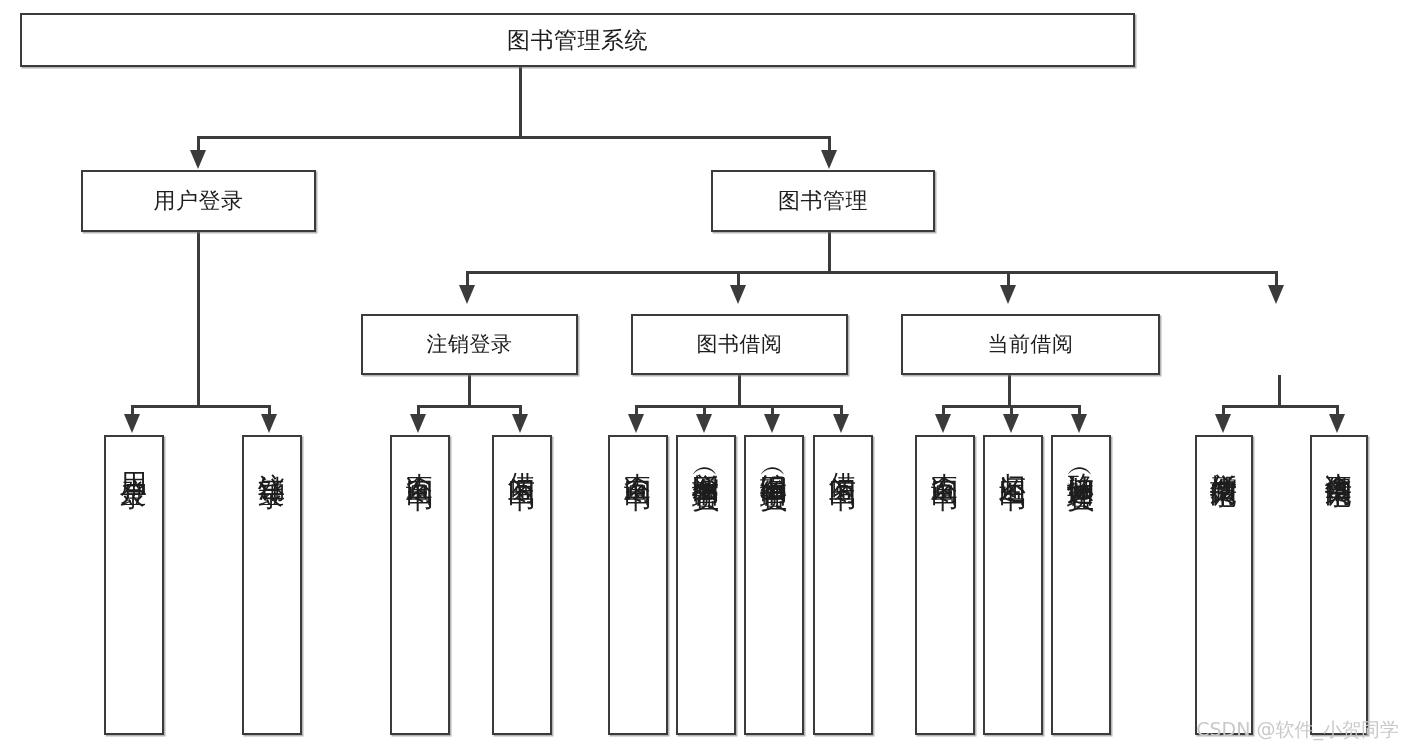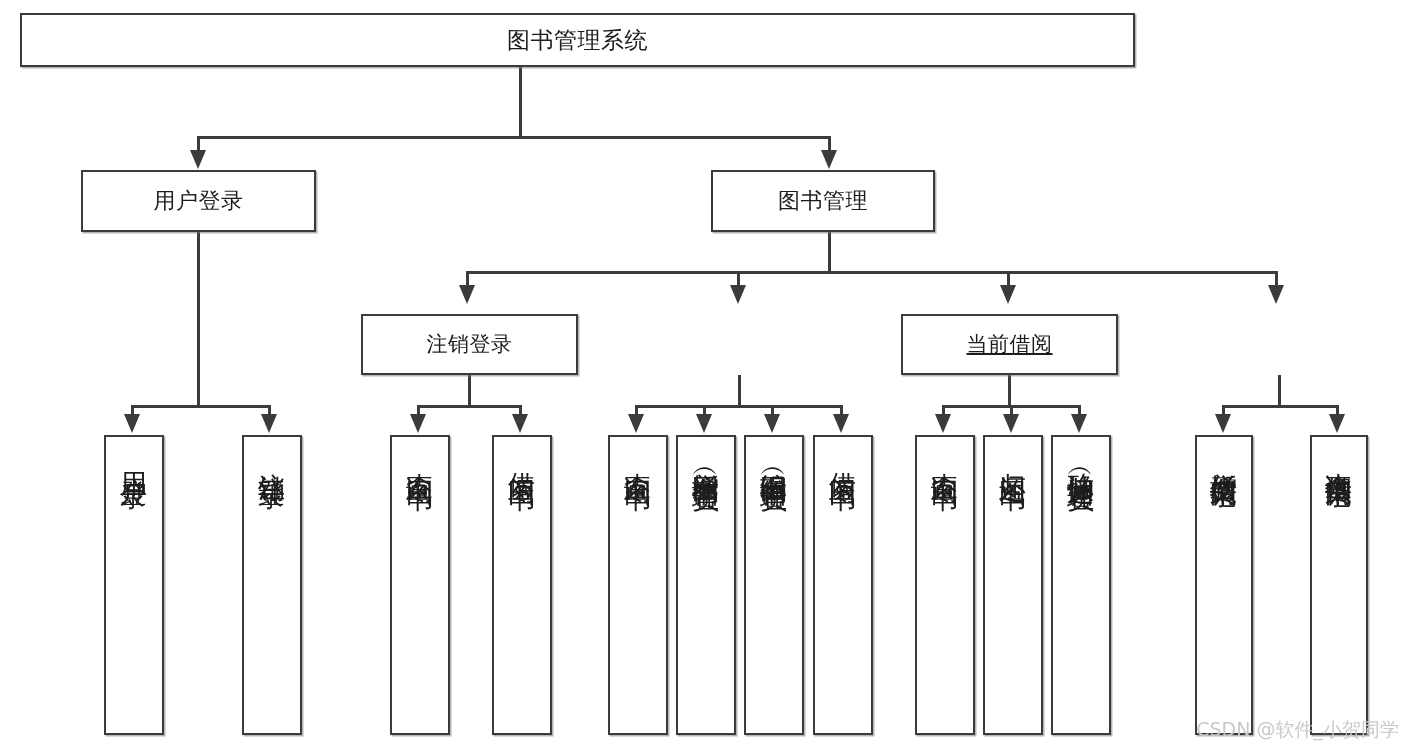--- a/index.html
+++ b/index.html
@@ -123,21 +123,24 @@
   <div class="edge v" style="left:1007px;top:271px;height:16px;"></div>
   <div class="edge v" style="left:1275px;top:271px;height:16px;"></div>
   <div class="arrow" style="left:459px;top:285px;"></div>
   <div class="arrow" style="left:730px;top:285px;"></div>
   <div class="arrow" style="left:1000px;top:285px;"></div>
   <div class="arrow" style="left:1268px;top:285px;"></div>
 
   <div class="node lvl3" style="left:361px;top:314px;width:217px;">
     <span class="label">注销登录</span>
   </div>
-  <div class="node lvl3" style="left:901px;top:314px;width:217px;text-decoration:underline;">
+  <div class="node lvl3" style="left:631px;top:314px;width:217px;">
+    <span class="label">图书借阅</span>
+  </div>
+  <div class="node lvl3" style="left:901px;top:314px;width:259px;">
     <span class="label">当前借阅</span>
   </div>
 
   <div class="edge v" style="left:468px;top:375px;height:32px;"></div>
   <div class="edge h" style="left:417px;top:405px;width:105px;"></div>
   <div class="edge v" style="left:417px;top:405px;height:11px;"></div>
   <div class="edge v" style="left:519px;top:405px;height:11px;"></div>
   <div class="arrow" style="left:410px;top:414px;"></div>
   <div class="arrow" style="left:512px;top:414px;"></div>
 

